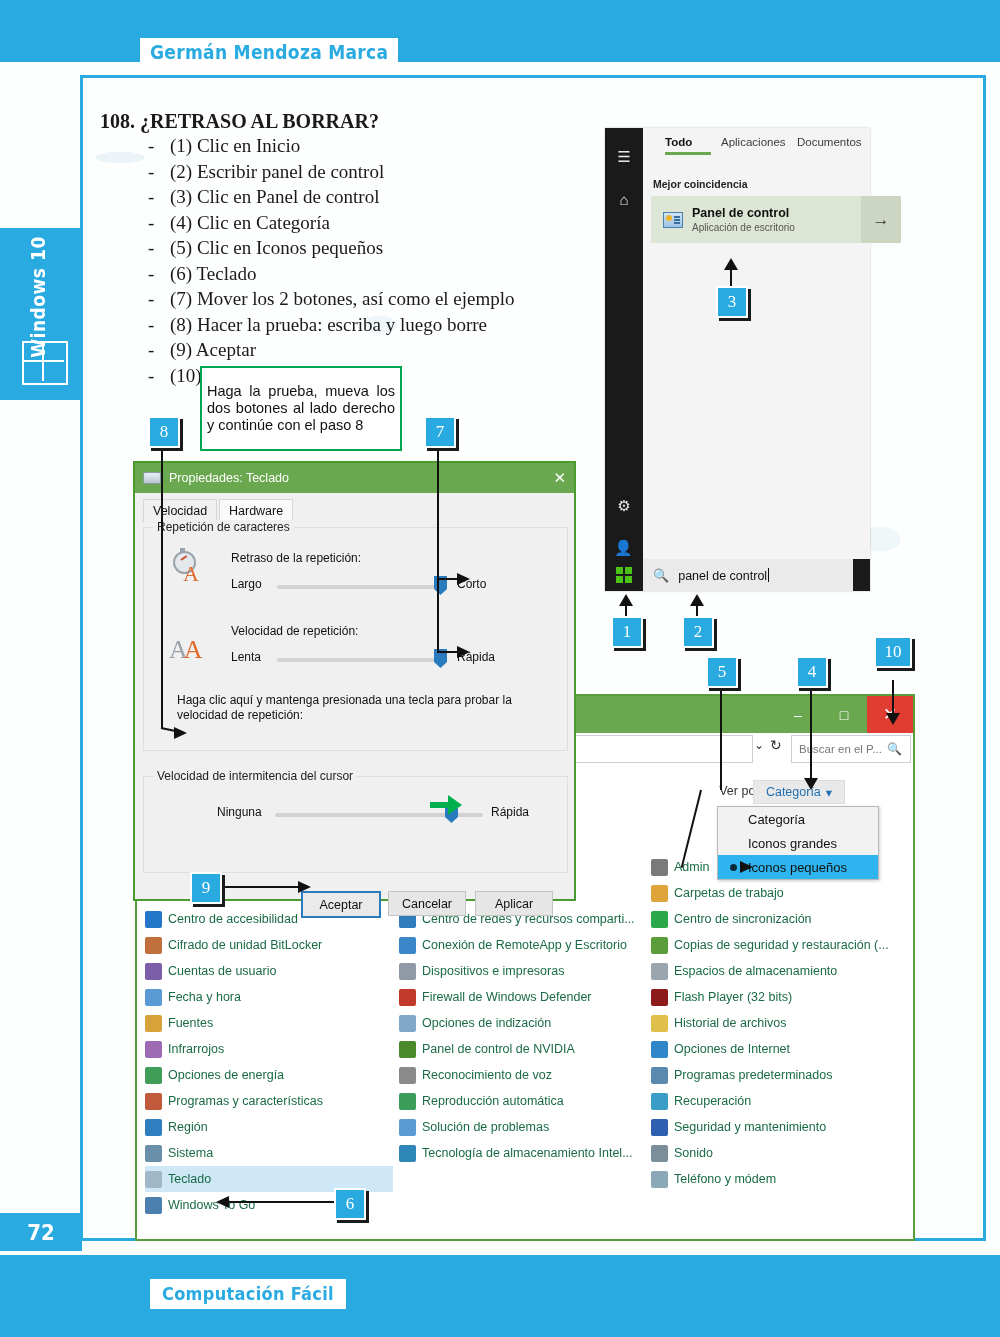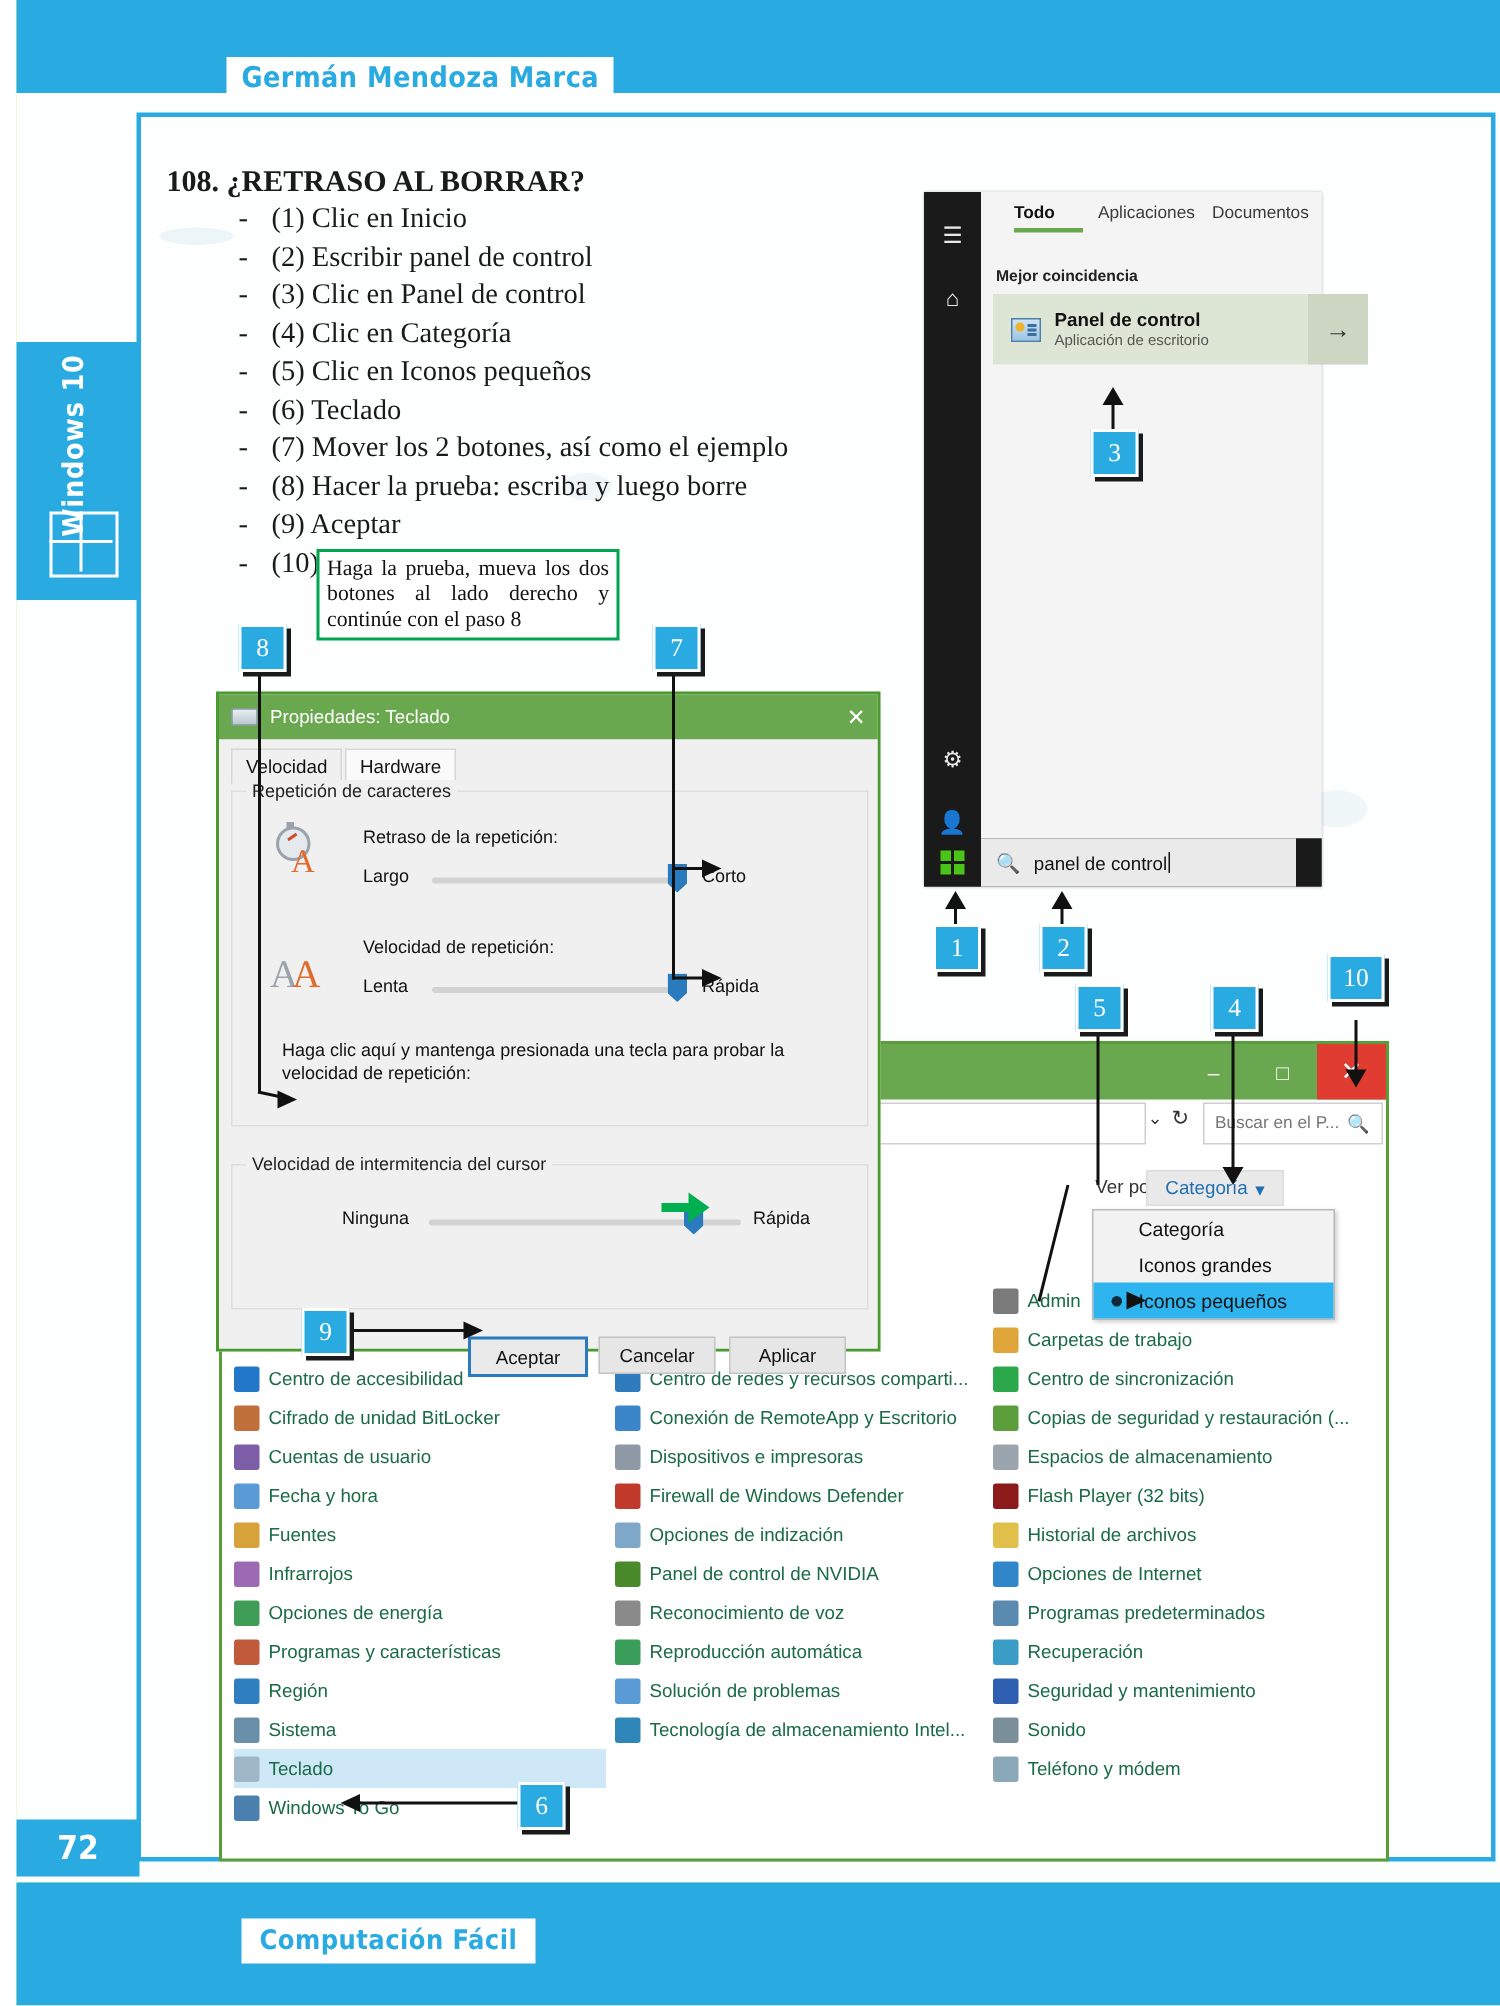--- a/index.html
+++ b/index.html
@@ -2,21 +2,21 @@
 <html><head>
 <meta charset="utf-8">
 <style>
   html,body{margin:0;padding:0;}
   body{
     width:1000px;height:1337px;position:relative;overflow:hidden;
     background:#ffffff;
     font-family:"Liberation Sans", sans-serif;
   }
   
-  #page{position:absolute;inset:0;background:#bef264;margin-left:11px;}
+  #page{position:absolute;inset:0;background:#ef4444;}
   .cyan-top{position:absolute;left:0;top:0;width:1000px;height:62px;background:#29abe2;}
   .cyan-bottom{position:absolute;left:0;bottom:0;width:1000px;height:82px;background:#29abe2;}
   .paper{position:absolute;left:0;top:62px;width:1000px;height:1193px;background:#fdfefe;}
   .paper:before{
     content:"";position:absolute;inset:0;
     background-image:
       radial-gradient(ellipse 60px 14px at 12% 8%, rgba(120,180,205,.13) 0 40%, transparent 42%),
       radial-gradient(ellipse 40px 22px at 38% 22%, rgba(120,180,205,.11) 0 40%, transparent 42%),
       radial-gradient(ellipse 70px 18px at 72% 14%, rgba(120,180,205,.10) 0 40%, transparent 42%),
       radial-gradient(ellipse 50px 30px at 88% 40%, rgba(120,180,205,.10) 0 40%, transparent 42%),
@@ -60,22 +60,22 @@
     font-weight:bold;font-size:20px;color:#1a1a1a;
   }
   .steps{position:absolute;left:148px;top:135px;font-family:"Liberation Serif",serif;font-size:19px;color:#1a1a1a;}
   .steps .li{height:25.5px;white-space:nowrap;}
   .steps .dash{display:inline-block;width:22px;}
   .xmark{display:inline-block;background:#e03c31;color:#fff;font-size:15px;font-weight:bold;
     width:14px;height:16px;line-height:16px;text-align:center;vertical-align:2px;margin-left:2px;}
   
   .note{
     position:absolute;border:2px solid #00a550;background:#ffffff;
-    font-family:Liberation Serif, serif;font-size:14.5px;color:#111;line-height:17px;
-    padding:3px 5px;text-align:justify;
+    font-family:Liberation Sans, sans-serif;font-size:14.5px;color:#111;line-height:17px;
+    padding:15px 5px;text-align:justify;
   }
   #note-top{left:200px;top:366px;width:188px;}
   #note-cursor{left:163px;top:820px;width:352px;font-size:15px;line-height:18px;}
   
   .badge{
     position:absolute;width:28px;height:28px;background:#29abe2;color:#fff;
     border:2px solid #ffffff;box-shadow:3px 3px 0 #1a1a1a;
     font-family:"Liberation Serif",serif;font-size:17px;
     display:flex;align-items:center;justify-content:center;z-index:60;
   }

